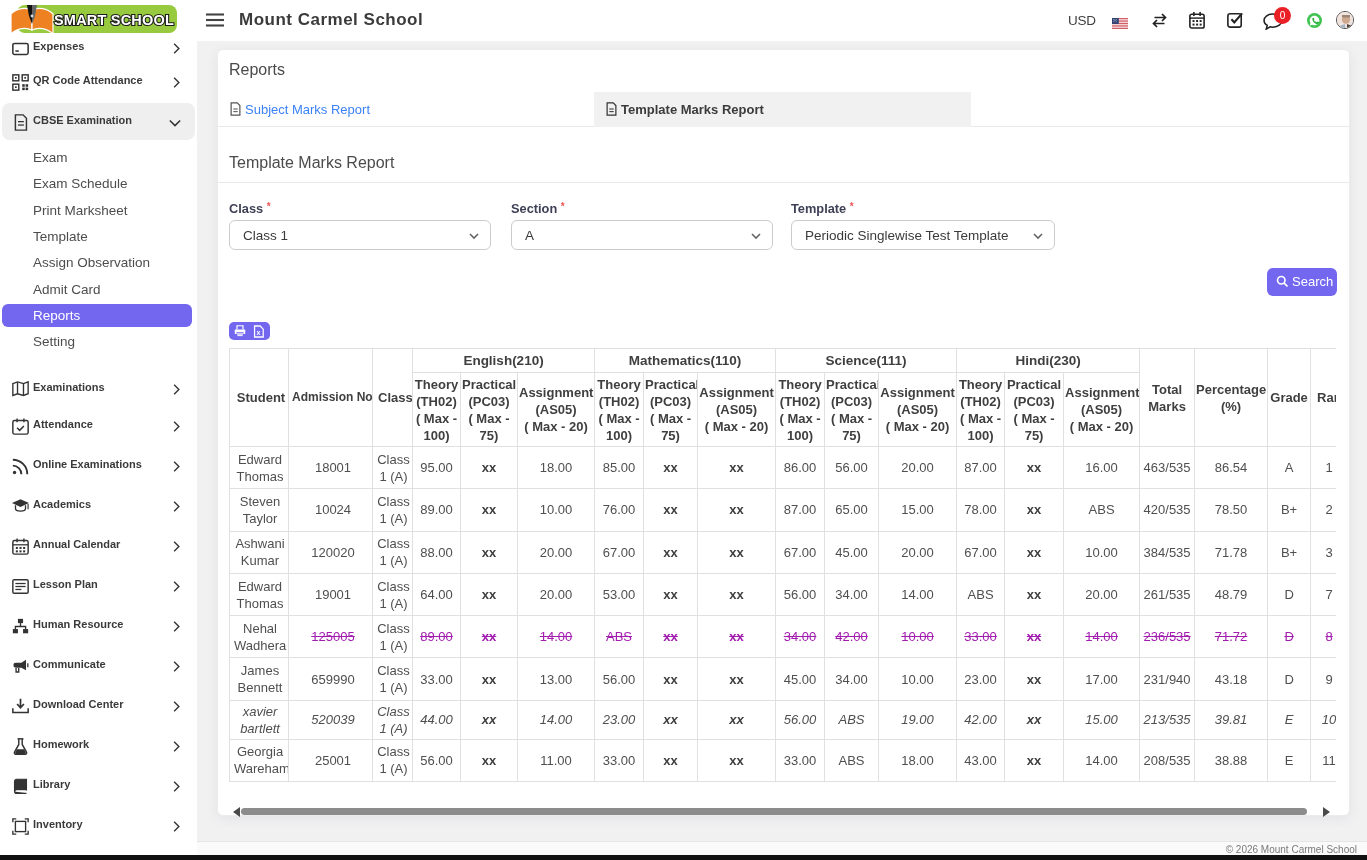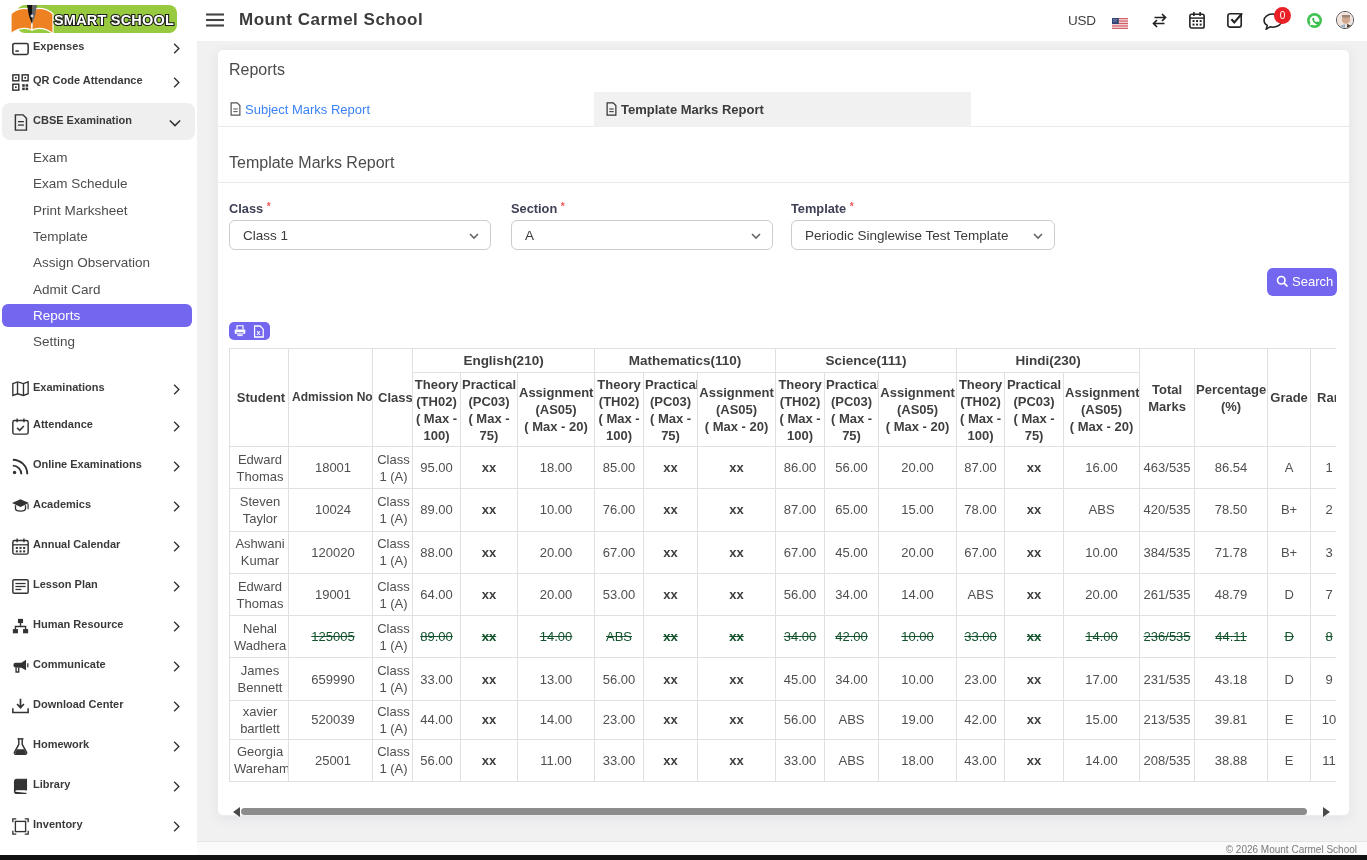--- a/index.html
+++ b/index.html
@@ -56,21 +56,21 @@
 #printbtn { position:absolute; left:11px; top:272px; width:41px; height:18px; background:#7367ef; border-radius:5px; }
 
 
 #tablewrap { position:absolute; left:11px; top:298px; width:1107px; height:437px; overflow:hidden; }
 table { border-collapse:collapse; table-layout:fixed; width:1128px; }
 td, th { border:1px solid #e0e0e0; font-size:13px; line-height:17px; color:#4f4f4f; text-align:center; vertical-align:middle; padding:2px; overflow:hidden; }
 th { color:#3f3f3f; font-weight:bold; font-size:13px; padding:1px; }
 td.l, th.l { text-align:center; }
 td.l { padding-left:4px; }
 .xx { font-weight:bold; color:#3f3f3f; }
-tr.strike td.s { text-decoration:line-through; color:#14532d; }
+tr.strike td.s { text-decoration:line-through; color:#a21caf; }
 
 #hscroll { position:absolute; left:12px; top:756px; width:1109px; height:12px; }
 #hthumb { position:absolute; left:11px; top:2px; width:1066px; height:7px; background:#8c8c8c; border-radius:4px; }
 .harrow { position:absolute; top:0; width:0; height:0; }
 
 
 #footer { position:absolute; left:0; top:800px; width:1170px; height:14px; background:#fafafa; border-top:1px solid #e5e5e5; }
 #footer .tx { position:absolute; right:10px; top:2px; font-size:10px; color:#7a7a7a; }
 #blackbar { position:absolute; left:0; top:855px; width:1367px; height:5px; background:#111; }
 </style>
@@ -589,46 +589,46 @@
                 <td class="s">ABS</td>
                 <td class="s xx">xx</td>
                 <td class="s xx">xx</td>
                 <td class="s">34.00</td>
                 <td class="s">42.00</td>
                 <td class="s">10.00</td>
                 <td class="s">33.00</td>
                 <td class="s xx">xx</td>
                 <td class="s">14.00</td>
                 <td class="s">236/535</td>
-                <td class="s">44.11</td>
+                <td class="s">71.72</td>
                 <td class="s">D</td>
                 <td class="s" style="padding-right:12px;">8</td>
               </tr>
               <tr style="height:42.3px;">
                 <td class="l">James<br>Bennett</td>
                 <td class="l s" style="padding-left:7px;">659990</td>
                 <td class="l">Class<br>1 (A)</td>
                 <td class="s">33.00</td>
                 <td class="s xx">xx</td>
                 <td class="s">13.00</td>
                 <td class="s">56.00</td>
                 <td class="s xx">xx</td>
                 <td class="s xx">xx</td>
                 <td class="s">45.00</td>
                 <td class="s">34.00</td>
                 <td class="s">10.00</td>
                 <td class="s">23.00</td>
                 <td class="s xx">xx</td>
                 <td class="s">17.00</td>
-                <td class="s">231/535</td>
+                <td class="s">231/940</td>
                 <td class="s">43.18</td>
                 <td class="s">D</td>
                 <td class="s" style="padding-right:12px;">9</td>
               </tr>
-              <tr style="height:35px;">
+              <tr style="height:35px;font-style:italic;">
                 <td class="l">xavier<br>bartlett</td>
                 <td class="l s" style="padding-left:7px;">520039</td>
                 <td class="l">Class<br>1 (A)</td>
                 <td class="s">44.00</td>
                 <td class="s xx">xx</td>
                 <td class="s">14.00</td>
                 <td class="s">23.00</td>
                 <td class="s xx">xx</td>
                 <td class="s xx">xx</td>
                 <td class="s">56.00</td>

